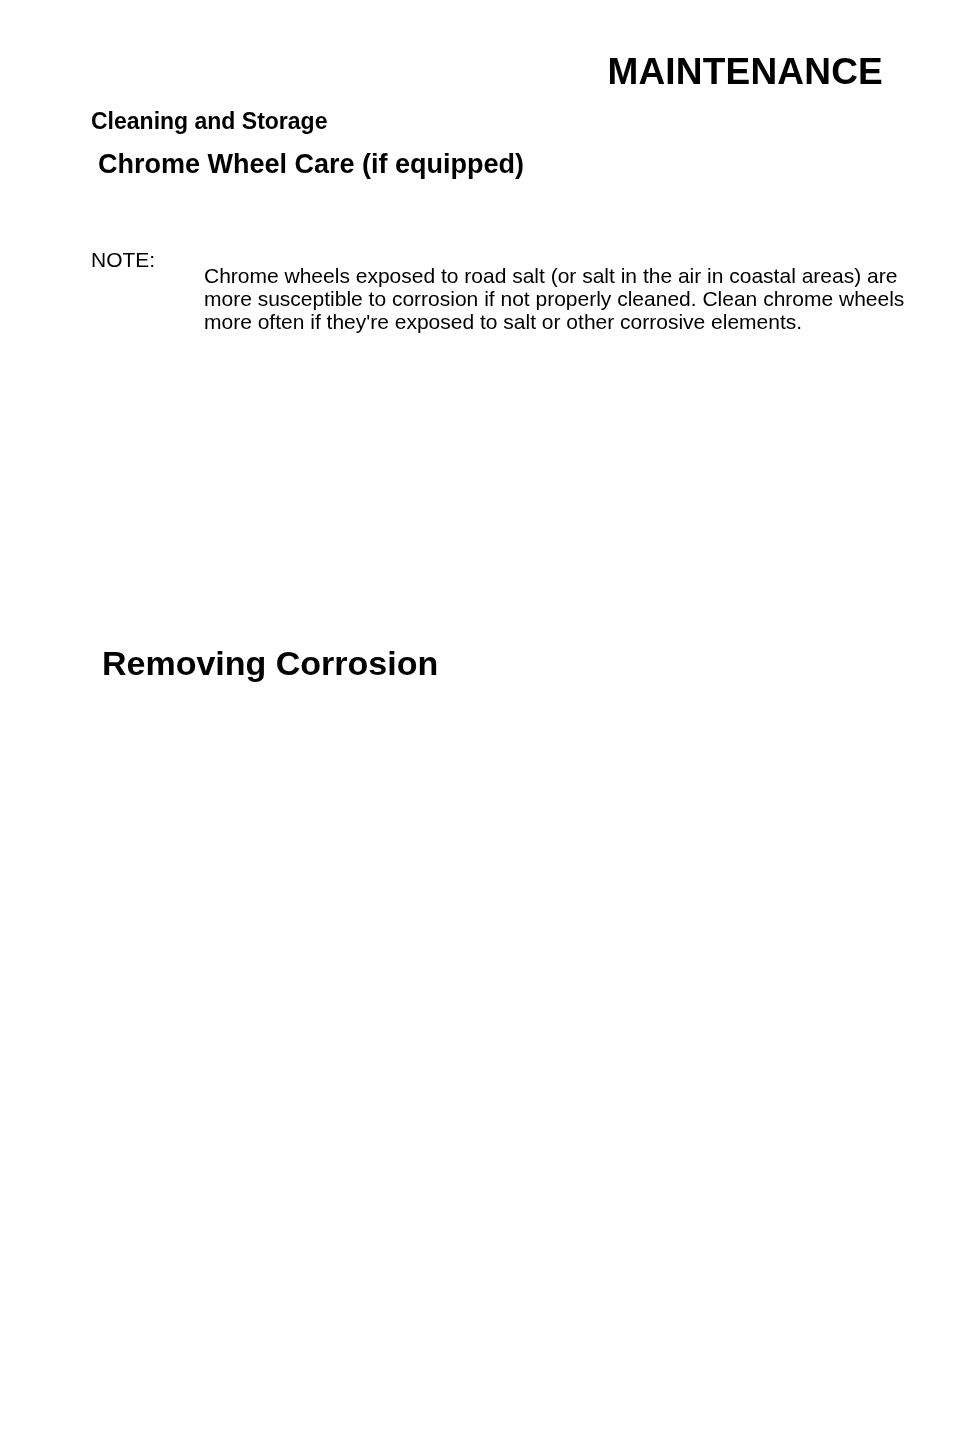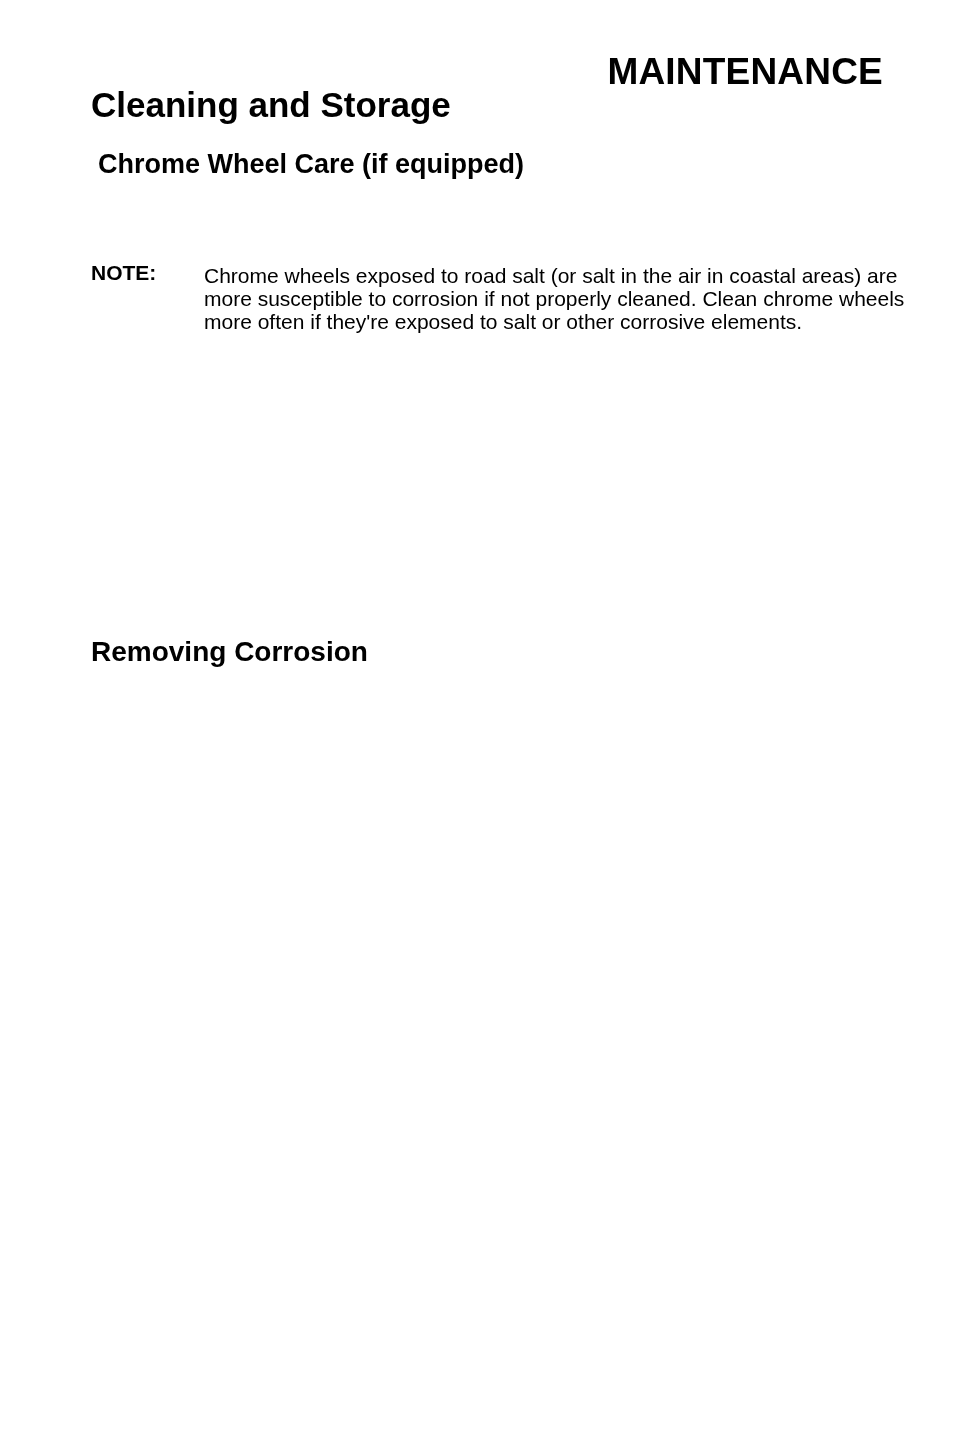--- a/index.html
+++ b/index.html
@@ -21,23 +21,23 @@
       top: 44px;
       margin: 6px;
       font-size: 37px;
       font-weight: bold;
       line-height: 44px;
       letter-spacing: 0.2px;
     }
     .section-title {
       position: absolute;
       left: 91px;
-      top: 84px;
+      top: 100px;
       margin: 0;
-      font-size: 35px;
+      font-size: 23px;
       font-weight: bold;
       line-height: 42px;
     }
     .subsection-title {
       position: absolute;
       left: 91px;
       top: 140px;
       margin: 7px;
       font-size: 27px;
       font-weight: bold;
@@ -45,40 +45,40 @@
     }
     .note {
       position: absolute;
       left: 91px;
       top: 248px;
       width: 800px;
     }
     .note-label {
       position: absolute;
       left: 0;
-      top: 13px;
+      top: 0;
       font-size: 21px;
-      font-weight: bold;
+      font-weight: normal;
       line-height: 23px;
     }
     .note-text {
       position: absolute;
       left: 97px;
       top: 0;
       width: 705px;
       margin: 16px;
       font-size: 21px;
       line-height: 23px;
     }
     .heading-removing {
       position: absolute;
       left: 91px;
       top: 636px;
-      margin: 0;
-      font-size: 28px;
+      margin: 11px;
+      font-size: 34px;
       font-weight: bold;
       line-height: 32px;
     }
   </style>
 </head>
 <body>
 
 <h1 class="chapter-title">MAINTENANCE</h1>
 
 <h2 class="section-title">Cleaning and Storage</h2>

